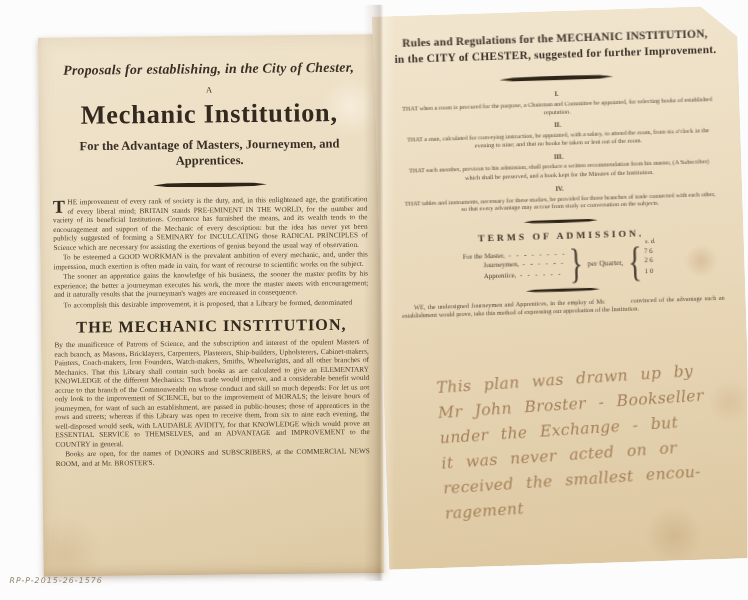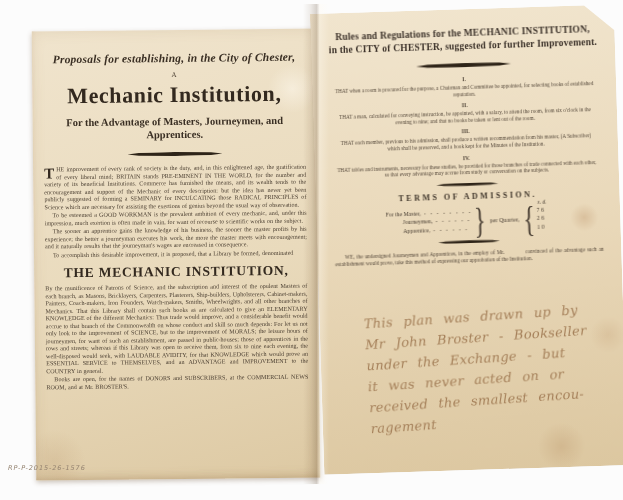--- a/index.html
+++ b/index.html
@@ -65,21 +65,21 @@
   .brace { font-size:24px; line-height:1; transform:scaleY(1.45); margin:0 2px; color:#4a3f34; font-weight:400; }
   .per-quarter { font-size:6.2px; margin:0 2px; }
   .amounts { position:relative; line-height:8.5px; min-width:14px; }
   .sd-header { position:absolute; top:-8px; left:1px; font-style:italic; font-size:5.5px; }
   .approbation { font-size:5.3px; line-height:7px; text-align:justify; width:96%; margin:7px auto 0; text-indent:10px; color:#574a3c; }
 
   .handwriting { margin:42px 0 0 34px; width:232px; transform:rotate(-2deg);
     font-family:"DejaVu Serif", serif; font-style:italic; font-size:13px; line-height:21px;
     color:#a5805a; letter-spacing:0.3px; word-spacing:6px; }
 
-  .inventory { position:absolute; left:8px; top:464px; font-family:"DejaVu Sans", sans-serif;
+  .inventory { position:absolute; left:8px; top:480px; font-family:"DejaVu Sans", sans-serif;
     font-style:italic; font-size:6.5px; letter-spacing:0.9px; color:#93826f; z-index:6; }
 </style>
 </head>
 <body>
 
 <div class="stage">
 
   <section class="page page-left">
     <p class="script-head">Proposals for establishing, in the City of Chester,</p>
     <p class="article">A</p>

